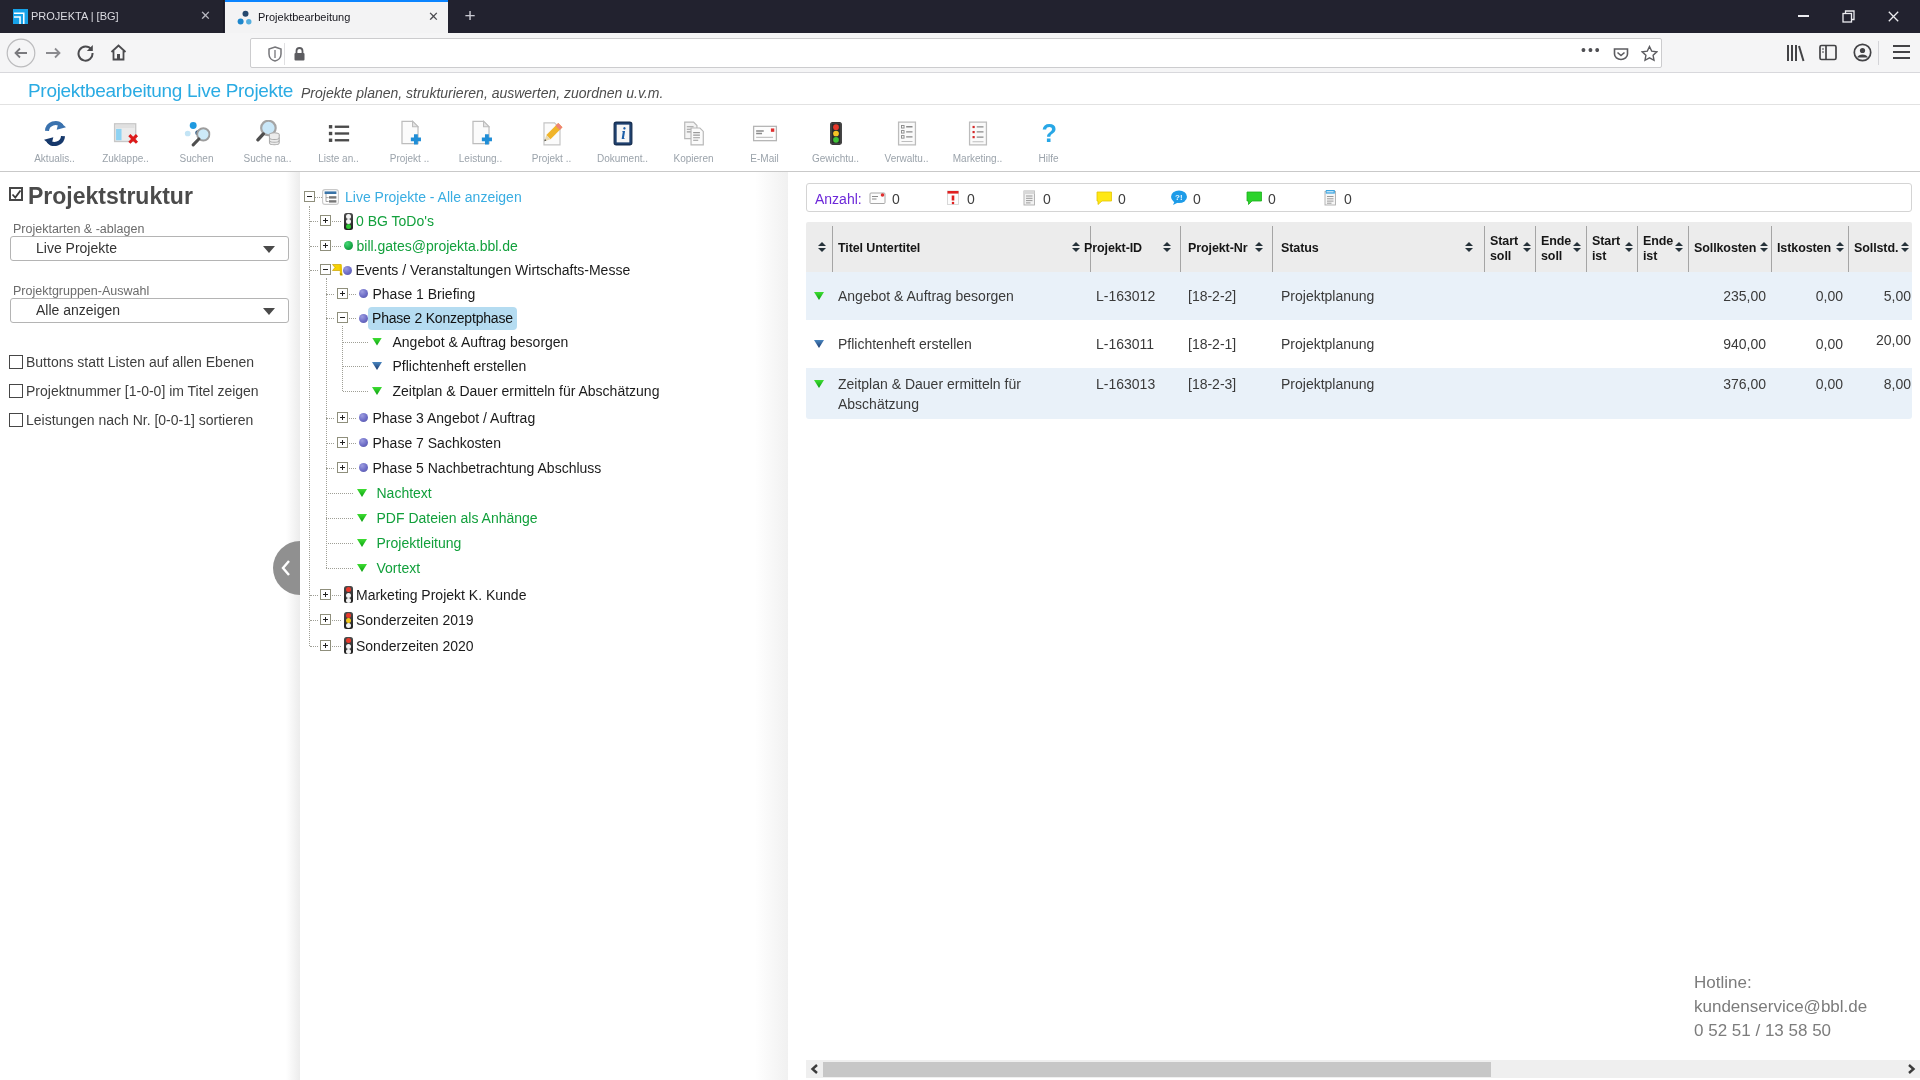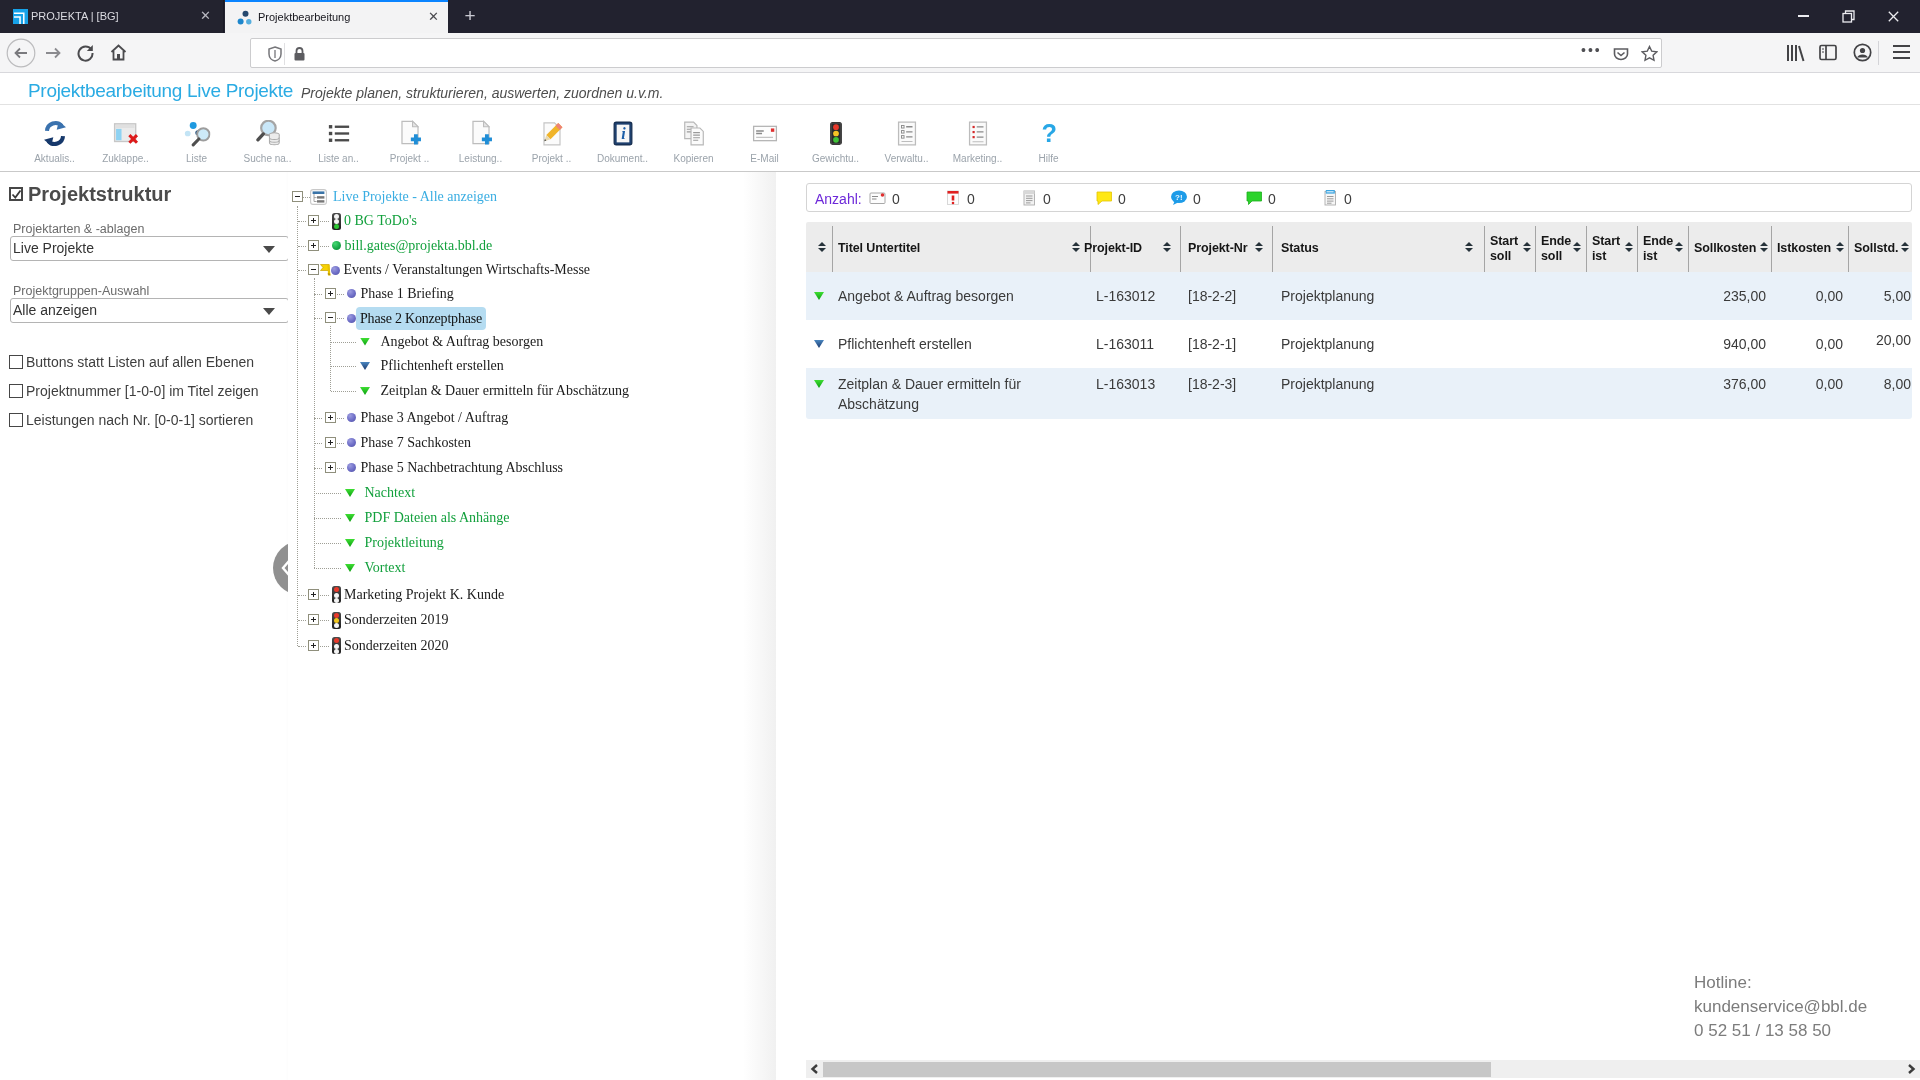--- a/index.html
+++ b/index.html
@@ -34,34 +34,34 @@
 
 #toolbar { position:absolute; left:0; top:105px; width:1920px; height:67px; background:#fff;
   border-bottom:1px solid #c9c9c9; }
 .tbtn { position:absolute; top:0; width:71px; height:66px; }
 .tbtn svg { position:absolute; left:50%; top:15px; transform:translateX(-50%); }
 .tbtn .lbl { position:absolute; left:0; right:0; top:48px; text-align:center;
   font-size:10px; color:#9ba3ab; white-space:nowrap; }
 
 #sidebar { position:absolute; left:0; top:172px; width:300px; height:908px;
   background:linear-gradient(to right,#fff 0,#fff 286px,#ececec 300px); }
-#sidebar .hd { position:absolute; left:28px; top:11px; font-size:20px; font-weight:bold; color:#4b4b4b; }
+#sidebar .hd { position:absolute; left:28px; top:11px; font-size:23px; font-weight:bold; color:#4b4b4b; }
 .cb { position:absolute; width:14px; height:14px; border:2px solid #464646; background:#fff; }
 .slbl { position:absolute; left:13px; font-size:12.5px; color:#6b6b6b; }
 .sel { position:absolute; left:10px; width:279px; height:25px; background:#fff;
   border:1px solid #b4b4b4; border-radius:3px; font-size:14px; color:#333; line-height:23px;
-  padding-left:2px; }
+  padding-left:25px; }
 .sel .car { position:absolute; right:13px; top:9px; width:0; height:0;
   border-left:6.5px solid transparent; border-right:6.5px solid transparent; border-top:7px solid #4a4a4a; }
 .cblbl { position:absolute; left:26px; font-size:14px; color:#3e3e3e; }
 #collapse { position:absolute; left:273px; top:541px; width:27px; height:54px;
   background:#909090; border-radius:54px 0 0 54px; }
 
-#tree { position:absolute; left:288px; top:172px; width:488px; height:908px;
-  background:linear-gradient(to right,#fff 0,#fff 455px,#ececec 498px,#ececec 500px);font-family:Liberation Serif, serif; }
+#tree { position:absolute; left:300px; top:172px; width:488px; height:908px;
+  background:linear-gradient(to right,#fff 0,#fff 455px,#ececec 498px,#ececec 500px); }
 .trow { position:absolute; height:22px; line-height:22px; font-size:14px; color:#1b1b1b; white-space:nowrap; }
 .dot-v { position:absolute; width:1px; border-left:1px dotted #9f9f96; }
 .dot-h { position:absolute; height:1px; border-top:1px dotted #9f9f96; }
 .exp { position:absolute; width:11px; height:11px; background:#fff; border:1px solid #8f8f7c; }
 .exp i { position:absolute; left:2px; top:4px; width:5px; height:1px; background:#222; }
 .exp.plus b { position:absolute; left:4px; top:2px; width:1px; height:5px; background:#222; }
 .tri { position:absolute; width:10px; height:8px; }
 .tri.g { background:linear-gradient(#3ede33,#0b9e10); clip-path:polygon(0 0,100% 0,50% 100%); }
 .tri.b { background:linear-gradient(#4a86c0,#1b3a6e); clip-path:polygon(0 0,100% 0,50% 100%); }
 .pdot { position:absolute; width:9px; height:9px; border-radius:50%;
@@ -212,21 +212,21 @@
       <div class="lbl">Zuklappe..</div>
     </div>
 <div class="tbtn" style="left:161px">
       <svg width="27" height="27" viewBox="0 0 32 32">
         <circle cx="11.5" cy="6.5" r="4.1" fill="#1f9ae0"></circle>
 <circle cx="5" cy="16" r="3.4" fill="#c3e4f5"></circle>
 <circle cx="17" cy="15" r="3" fill="#1d4f7e"></circle>
 <circle cx="23.5" cy="17" r="7.3" fill="#cdeaf8" stroke="#9d9d9d" stroke-width="2.3"></circle>
 <path d="M18.2 22.5 L11.5 29.5" stroke="#4f4f4f" stroke-width="3.6" stroke-linecap="round"></path>
       </svg>
-      <div class="lbl">Liste</div>
+      <div class="lbl">Suchen</div>
     </div>
 <div class="tbtn" style="left:232px">
       <svg width="27" height="27" viewBox="0 0 32 32">
         <circle cx="16.5" cy="9.5" r="8.6" fill="#c9e7f8" stroke="#a5a5a5" stroke-width="2.6"></circle>
 <path d="M10.5 16.5 L4 23.5" stroke="#4f4f4f" stroke-width="4" stroke-linecap="round"></path>
 <ellipse cx="23.5" cy="17.5" rx="5.8" ry="2.4" fill="#ececec" stroke="#ababab" stroke-width="1.2"></ellipse>
 <path d="M17.7 17.5 v9.5 c0 1.3 2.6 2.4 5.8 2.4 s5.8 -1.1 5.8 -2.4 v-9.5" fill="#ececec" stroke="#ababab" stroke-width="1.2"></path>
 <path d="M17.7 20.8 c0 1.3 2.6 2.4 5.8 2.4 s5.8 -1.1 5.8 -2.4 M17.7 24.1 c0 1.3 2.6 2.4 5.8 2.4 s5.8 -1.1 5.8 -2.4" fill="none" stroke="#ababab" stroke-width="1.2"></path>
       </svg>
       <div class="lbl">Suche na..</div>

